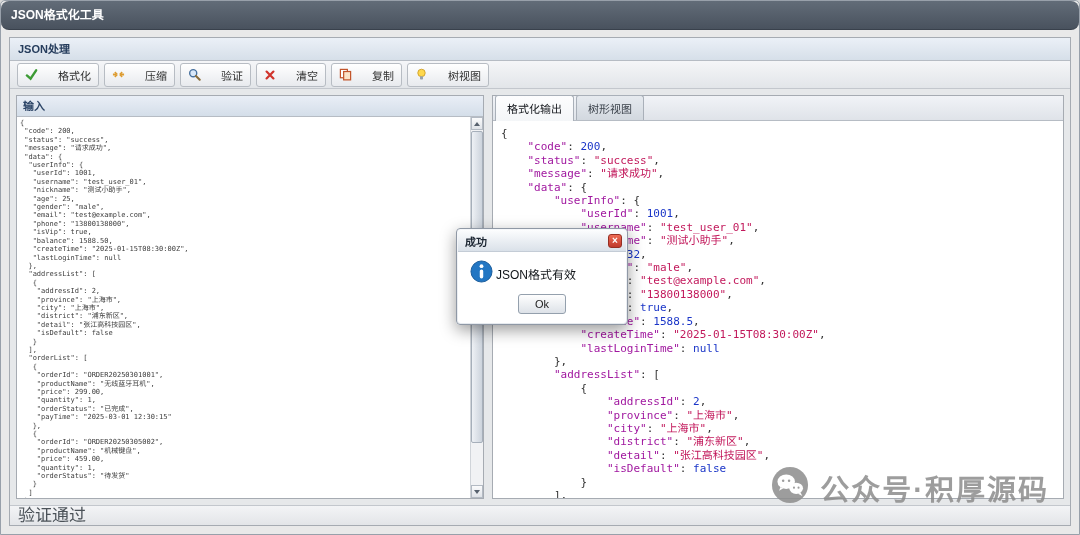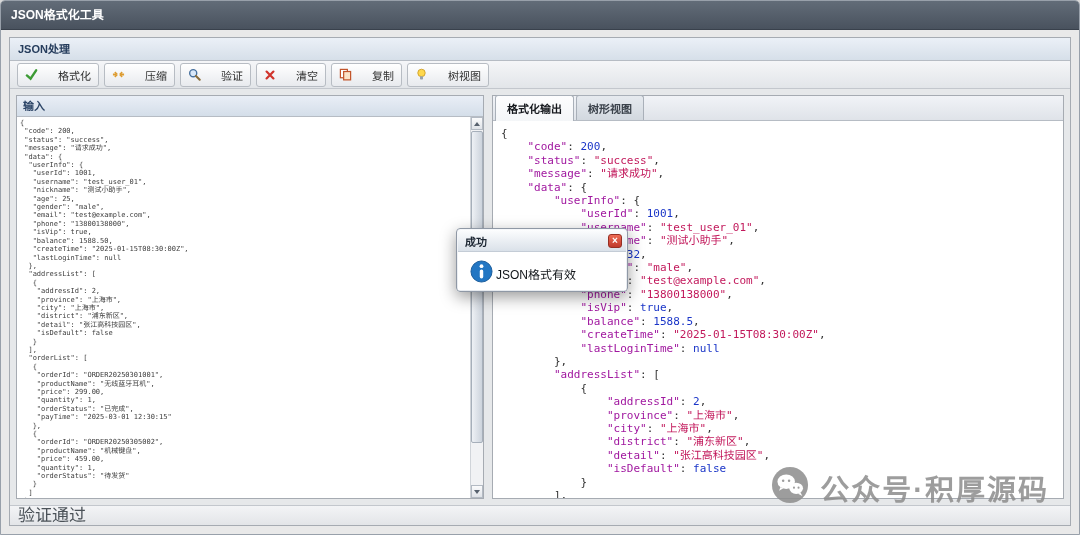--- a/index.html
+++ b/index.html
@@ -4,21 +4,21 @@
 <style>
   * { box-sizing: border-box; margin: 0; padding: 0; }
   html,body { width:1080px; height:535px; background:#d8d8d8; font-family:"Liberation Sans", sans-serif; cursor:default; }
 
   .window { position:relative; width:1080px; height:535px; background:#e9e9e9;
             border:1px solid #98a0aa; border-radius:5px 5px 0 0; overflow:hidden; }
 
   
   .titlebar { height:29px; background:linear-gradient(#626c78,#49525e);
               border-bottom:1px solid #39414c; color:#fff; font-size:12px; font-weight:bold;
-              line-height:28px; padding-left:10px; }
+              line-height:28px; padding-left:10px;border-radius:8px; }
 
   
   .main-panel { position:absolute; left:8px; right:8px; top:36px; bottom:8px;
                 border:1px solid #a6abb2; background:#e6e8ea; display:flex; flex-direction:column; }
   .panel-header { height:23px; flex:0 0 23px; background:linear-gradient(#ebf0f7,#d6dfe9);
                   border-bottom:1px solid #b6bcc4; color:#253c5c; font-size:11px; font-weight:bold;
                   line-height:22px; padding-left:8px; }
 
   
   .toolbar { height:28px; flex:0 0 28px; background:linear-gradient(#f5f6f8,#e2e5e9);
@@ -50,21 +50,21 @@
   .tri-up   { width:0; height:0; border-left:3px solid transparent; border-right:3px solid transparent; border-bottom:4px solid #57616e; }
   .tri-down { width:0; height:0; border-left:3px solid transparent; border-right:3px solid transparent; border-top:4px solid #57616e; }
   .sb-track { flex:1 1 auto; position:relative; }
   .sb-thumb { position:absolute; left:0; right:0; top:1px; height:88%;
               background:linear-gradient(90deg,#eef1f5,#ccd3dc); border:1px solid #a6afba; border-radius:2px; cursor:pointer; }
 
   
   .tabbar { height:25px; flex:0 0 25px; background:linear-gradient(#f1f3f7,#dfe3e9);
             border-bottom:1px solid #b6bcc4; display:flex; align-items:flex-end; padding-left:2px; gap:2px; }
   .tab { padding:4px 11px; font-size:11px; color:#3c434c; border:1px solid #a9b0b9; border-bottom:none;
-         border-radius:3px 3px 0 0; background:linear-gradient(#e6eaef,#d2d8df); cursor:pointer;font-weight:bold; }
+         border-radius:3px 3px 0 0; background:linear-gradient(#e6eaef,#d2d8df); cursor:pointer; }
   .tab.active { background:linear-gradient(#fdfdfe,#f4f6f8); color:#15181d; margin-bottom:-1px; padding-bottom:5px; }
 
   .output-body { flex:1 1 auto; min-height:0; overflow:hidden; background:#fff; }
   pre.json-output { margin:0; padding:6px 8px; font-family:"DejaVu Sans Mono", monospace;
                     font-size:11px; line-height:13.4px; color:#333; white-space:pre; }
   .j-key { color:#a0179f; }
   .j-str { color:#c2185b; }
   .j-num { color:#1a35c8; }
   .j-lit { color:#1a35c8; }
 
@@ -308,20 +308,23 @@
     <div class="dialog-body">
       <span>
         <svg width="23" height="23" viewBox="0 0 24 24">
           <circle cx="12" cy="12" r="11" fill="#2276c3" stroke="#185a99"></circle>
           <circle cx="12" cy="6.4" r="2" fill="#ffffff"></circle>
           <rect x="10.2" y="9.8" width="3.6" height="9.4" rx="1.8" fill="#ffffff"></rect>
         </svg>
       </span>
       <span>JSON格式有效</span>
     </div>
+    <div class="dialog-footer">
+      <button class="ok-btn">Ok</button>
+    </div>
   </div>
 
   <div class="watermark">
     <span>
       <svg width="38" height="38" viewBox="0 0 40 40">
         <circle cx="20" cy="20" r="19" fill="#8d8d8d"></circle>
         <ellipse cx="16" cy="16.5" rx="9.2" ry="7.6" fill="#ffffff"></ellipse>
         <path d="M10 22 L8.5 26 L13 23.5 Z" fill="#ffffff"></path>
         <ellipse cx="26.5" cy="23.5" rx="7.2" ry="6" fill="#ffffff"></ellipse>
         <path d="M31 28 L33 31.5 L28.5 29.2 Z" fill="#ffffff"></path>

